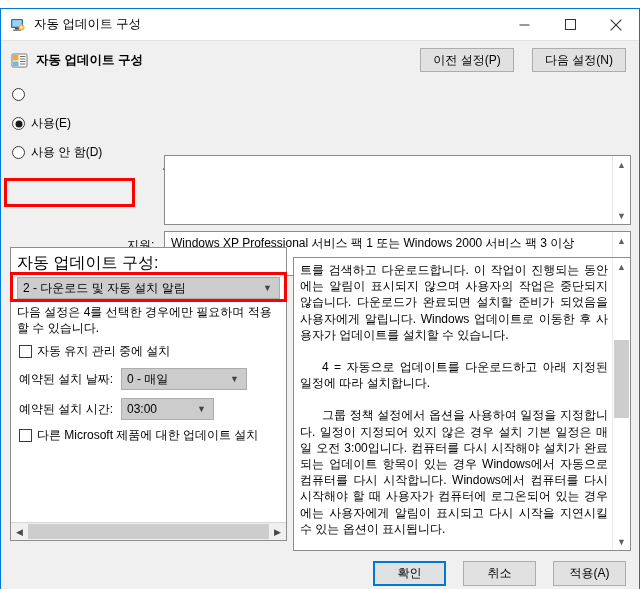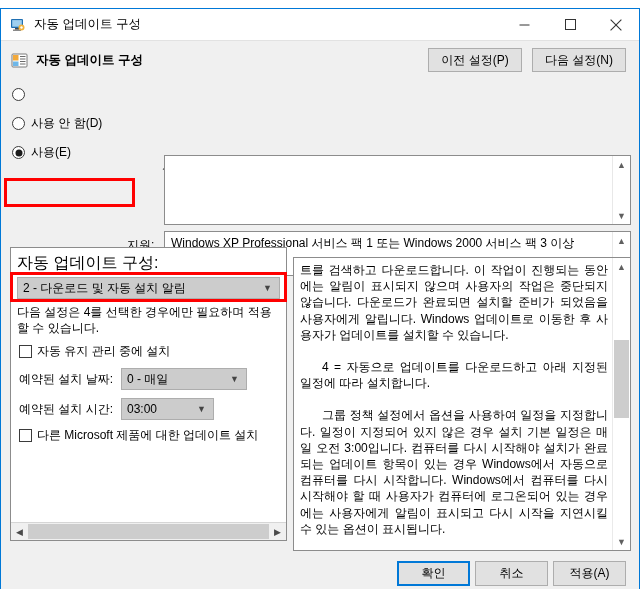--- a/index.html
+++ b/index.html
@@ -83,21 +83,21 @@
   .header .hdr-title {
     font-size: 12.5px;
     font-weight: bold;
     color: #000;
   }
   .hdr-buttons {
     position: absolute;
     right: 13px;
     top: 7px;
     display: flex;
-    gap: 10px;
+    gap: 18px;
   }
 
   .btn {
     font-family: "Liberation Sans", "DejaVu Sans", sans-serif;
     font-size: 12px;
     color: #000;
     background: #e1e1e1;
     border: 1px solid #adadad;
     height: 24px;
     min-width: 94px;
@@ -326,21 +326,21 @@
     color: #000;
   }
   .help-inner p.indent { text-indent: 22px; }
   .help-inner p.gap { margin-top: 16px; }
 
   .footer-buttons {
     position: absolute;
     right: 13px;
     bottom: 10px;
     display: flex;
-    gap: 5px;
+    gap: 17px;
   }
   .btn.small { min-width: 73px; height: 25px; }
 </style>
 </head>
 <body>
 
 <div id="window">
 
   <div class="titlebar">
     <span class="tb-icon">
@@ -395,26 +395,26 @@
     </div>
   </div>
 
   <div class="stateblock">
 
     <div class="radio-list">
       <div class="radio-row">
         <span class="radio"></span>
       </div>
       <div class="radio-row">
+        <span class="radio checked"></span>
+        <span class="radio-label">사용(E)</span>
+      </div>
+      <div class="radio-row">
         <span class="radio"></span>
         <span class="radio-label">사용 안 함(D)</span>
-      </div>
-      <div class="radio-row">
-        <span class="radio checked"></span>
-        <span class="radio-label">사용(E)</span>
       </div>
     </div>
 
     <div class="redbox" style="left:3px; top:99px; width:131px; height:29px;"></div>
 
     <span class="fieldlabel" style="left:161px; top:82px;">설명:</span>
     <div class="textbox" style="left:163px; top:76px; width:467px; height:70px;">
       <span class="tb-text"></span>
       <div class="vscroll">
         <div class="arrow up">▲</div>

